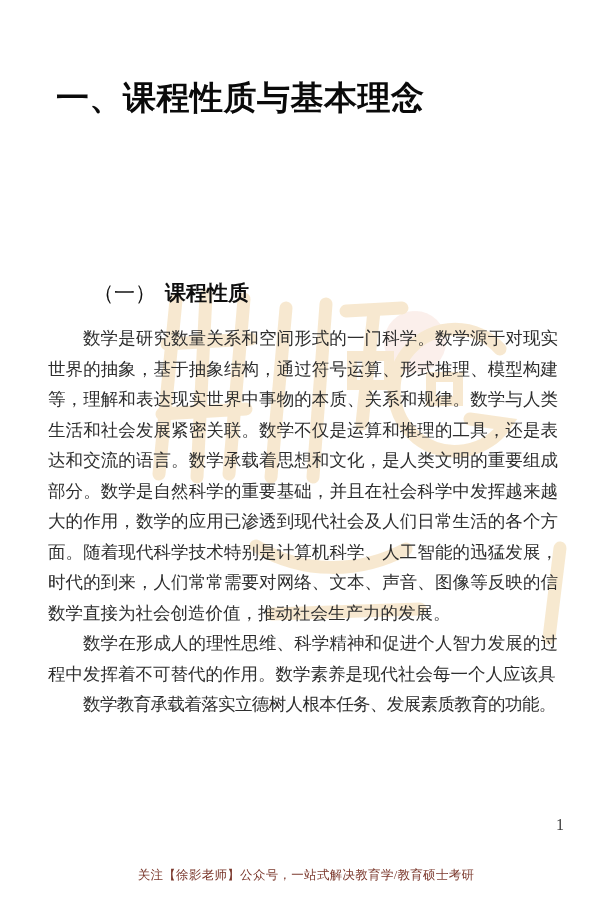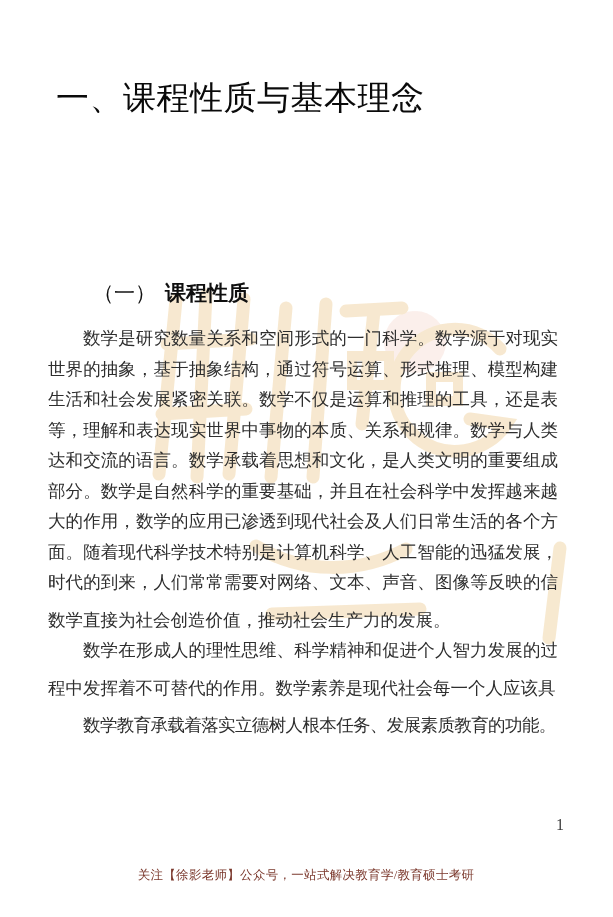--- a/index.html
+++ b/index.html
@@ -11,41 +11,41 @@
     overflow:hidden;
     font-family:"Liberation Serif","DejaVu Serif",serif;
   }
   .watermark{
     position:absolute;left:0;top:0;width:613px;height:917px;
     z-index:0;pointer-events:none;
   }
   .content{position:relative;z-index:1;}
   .main-heading{
     position:absolute;left:56px;top:54px;
-    font-size:33px;font-weight:normal;color:#0a0a0a;
+    font-size:33px;font-weight:bold;color:#0a0a0a;
     letter-spacing:0.5px;white-space:nowrap;
   }
   .section-heading{
     position:absolute;left:93px;top:262px;
     font-size:21px;color:#0f0f0f;white-space:nowrap;
   }
   .section-heading .num{font-weight:normal;}
   .section-heading .ttl{font-weight:bold;margin-left:9px;}
   .body-block{
     position:absolute;left:48px;top:323px;width:510px;
     font-size:17.5px;color:#2e2e2e;
   }
   .para{margin:0;}
   .para .line{
     height:30.5px;line-height:30.5px;
     white-space:nowrap;
     text-align:justify;text-align-last:justify;
   }
   .para .line:first-child{text-indent:35px;}
-  .para .line:last-child{text-align-last:left;margin-top:7px;}
+  .para .line:last-child{text-align-last:left;}
   .para .line:only-child{letter-spacing:-0.62px;}
   .page-number{
     position:absolute;top:816px;right:49px;
     font-size:16px;color:#3e3e3e;
   }
   .footer-note{
     position:absolute;top:867px;left:0;width:612px;
     text-align:center;
     font-size:12.5px;color:#7b382c;letter-spacing:0.3px;
   }
@@ -83,22 +83,22 @@
     <h1 class="main-heading">一、课程性质与基本理念</h1>
 
     <h2 class="section-heading">
       <span class="num">（一）</span><span class="ttl">课程性质</span>
     </h2>
 
     <div class="body-block">
       <div class="para">
           <div class="line">数学是研究数量关系和空间形式的一门科学。数学源于对现实</div>
           <div class="line">世界的抽象，基于抽象结构，通过符号运算、形式推理、模型构建</div>
+          <div class="line">等，理解和表达现实世界中事物的本质、关系和规律。数学与人类</div>
           <div class="line">生活和社会发展紧密关联。数学不仅是运算和推理的工具，还是表</div>
-          <div class="line">等，理解和表达现实世界中事物的本质、关系和规律。数学与人类</div>
           <div class="line">达和交流的语言。数学承载着思想和文化，是人类文明的重要组成</div>
           <div class="line">部分。数学是自然科学的重要基础，并且在社会科学中发挥越来越</div>
           <div class="line">大的作用，数学的应用已渗透到现代社会及人们日常生活的各个方</div>
           <div class="line">面。随着现代科学技术特别是计算机科学、人工智能的迅猛发展，</div>
           <div class="line">时代的到来，人们常常需要对网络、文本、声音、图像等反映的信</div>
           <div class="line">数学直接为社会创造价值，推动社会生产力的发展。</div>
         </div>
       <div class="para">
           <div class="line">数学在形成人的理性思维、科学精神和促进个人智力发展的过</div>
           <div class="line">程中发挥着不可替代的作用。数学素养是现代社会每一个人应该具</div>

